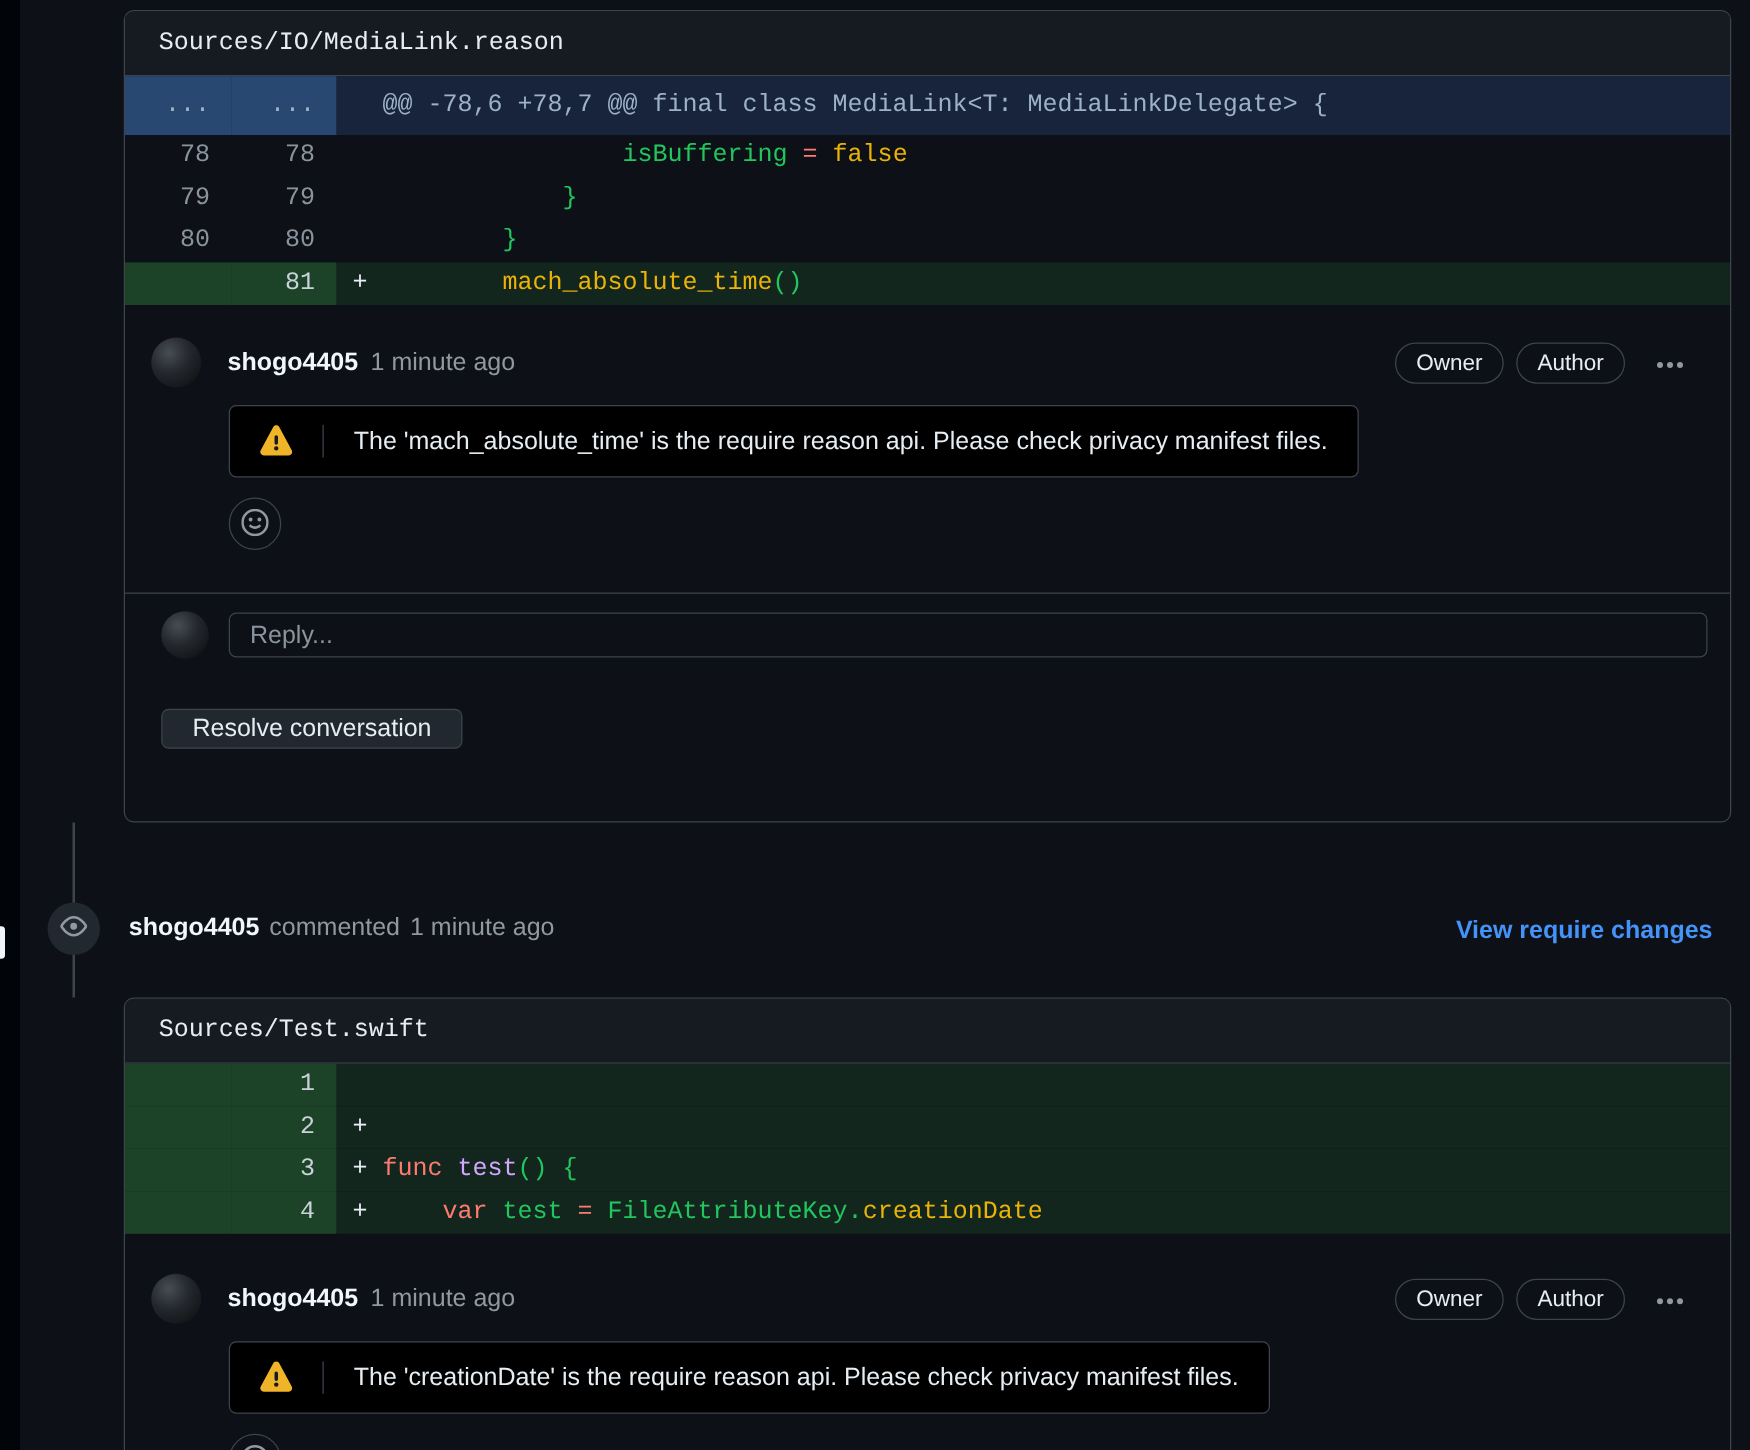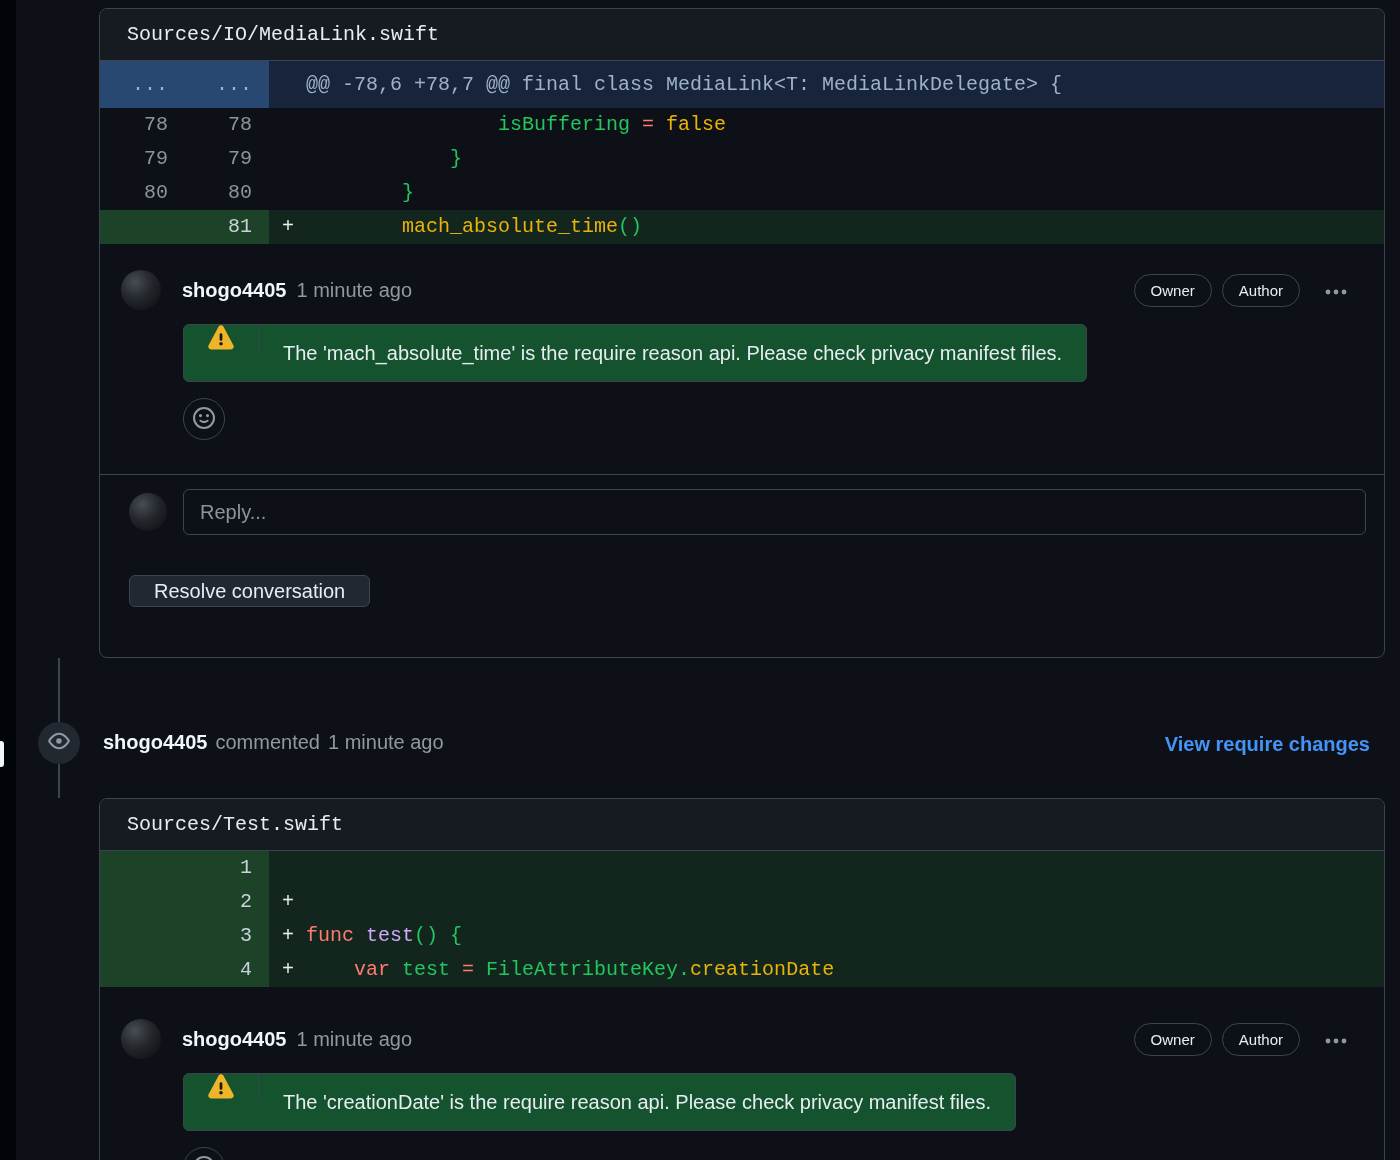--- a/index.html
+++ b/index.html
@@ -59,36 +59,36 @@
   .comment-head { display:flex; align-items:center; padding:26px 33px 0 21px; }
   #card2 .comment-head { padding-top:32px; }
   .avatar { border-radius:50%; background:radial-gradient(circle at 35% 30%, #474d55 0%, #23262b 45%, #0a0c0e 100%); cursor:pointer; }
   .avatar40 { width:40px; height:40px; flex:0 0 40px; }
   .avatar38 { width:38px; height:38px; flex:0 0 38px; }
   .username { font-weight:700; font-size:20px; margin-left:21px; color:#f0f6fc; cursor:pointer; }
   .timestamp { color:#9198a1; font-size:20px; margin-left:10px; }
   .head-spacer { flex:1; }
   .pill {
     border:1px solid #3d444d; border-radius:17px; height:33px; line-height:31px;
-    padding:0 16px; font-size:15px; color:#e6edf3; margin-left:10px; white-space:nowrap;
+    padding:0 16px; font-size:18px; color:#e6edf3; margin-left:10px; white-space:nowrap;
   }
   .kebab-btn { margin-left:21px; background:none; border:none; width:30px; height:33px; display:flex; align-items:center; justify-content:center; cursor:pointer; }
 
-  .warning-box { display:inline-flex; align-items:flex-start; border:1px solid #3d444d; border-radius:6px; margin:14px 0 0 83px; background:#14532d; }
+  .warning-box { display:inline-flex; align-items:center; border:1px solid #3d444d; border-radius:6px; margin:14px 0 0 83px; background:#000000; }
   .warning-icon-cell { width:75px; display:flex; align-items:center; justify-content:center; border-right:1px solid #3d444d; }
   .warning-text { padding:15px 24px; font-size:20px; line-height:26px; color:#e6edf3; white-space:nowrap; }
 
   .react-btn {
     width:42px; height:42px; border-radius:50%; border:1px solid #3d444d; background:transparent;
     margin:16px 0 0 83px; display:flex; align-items:center; justify-content:center; cursor:pointer;
   }
 
   .reply-row { border-top:1px solid #3d444d; margin-top:34px; padding:14px 18px 14px 29px; display:flex; align-items:center; gap:16px; }
   .reply-input {
-    flex:1; height:46px; background:#0d1117; border:1px solid #3d444d; border-radius:6px;
+    flex:1; height:36px; background:#0d1117; border:1px solid #3d444d; border-radius:6px;
     padding:0 16px; font-size:20px; color:#22c55e; font-family:"Liberation Sans", sans-serif;
   }
   .reply-input::placeholder { color:#8b949e; }
 
   .resolve-row { padding:26px 0 0 29px; }
   .resolve-btn {
     height:32px; padding:0 24px; background:#212830; border:1px solid #3d444d; border-radius:6px;
     color:#e6edf3; font-size:20px; font-weight:500; font-family:"Liberation Sans", sans-serif; cursor:pointer;
   }
 
@@ -104,21 +104,21 @@
   .review-link { position:absolute; right:30px; top:733px; color:#4493f8; font-size:20px; font-weight:600; text-decoration:none; cursor:pointer; }
 </style>
 </head>
 <body>
 
 <div class="left-rail"></div>
 <div class="edge-indicator"></div>
 <div class="timeline-line"></div>
 
 <div class="card" id="card1">
-  <div class="file-header">Sources/IO/MediaLink.swift</div>
+  <div class="file-header">Sources/IO/MediaLink.reason</div>
 
   <div class="diff">
       <div class="drow hunk">
         <span class="num">...</span>
         <span class="num n2">...</span>
         <span class="codecell">@@ -78,6 +78,7 @@ final class MediaLink&lt;T: MediaLinkDelegate&gt; {</span>
       </div>
       <div class="drow ctx">
         <span class="num">78</span>
         <span class="num n2">78</span>

